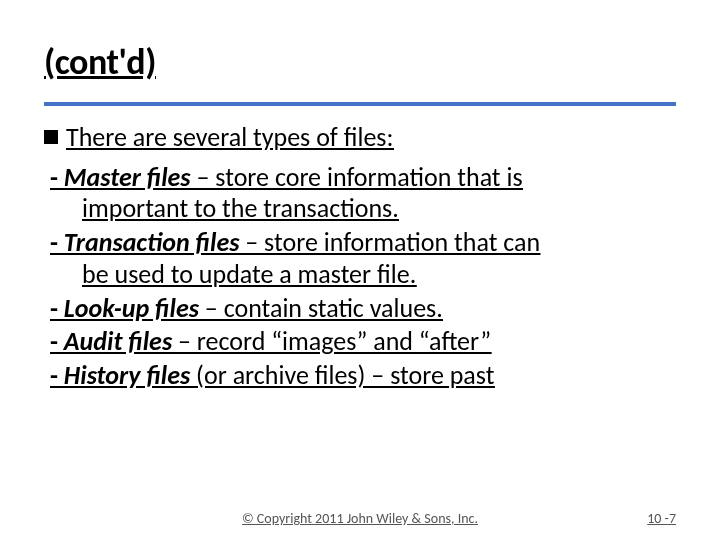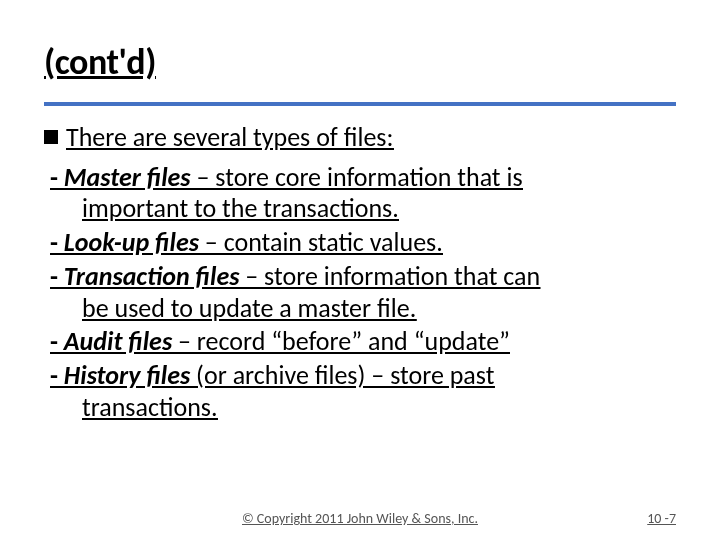--- a/index.html
+++ b/index.html
@@ -32,35 +32,34 @@
       <span class="bullet-sq"></span>
       <span>There are several types of files:</span>
     </div>
 
     <div class="item">
       <span class="dash">- </span><span class="term">Master files</span><span class="desc"> – store core information that is</span>
       <div class="cont">important to the transactions.</div>
     </div>
 
     <div class="item">
-      <span class="dash">- </span><span class="term">Look-up files</span><span class="desc"> – contain static values.</span>
-    </div>
-
-    <div class="item">
       <span class="dash">- </span><span class="term">Transaction files</span><span class="desc"> – store information that can</span>
       <div class="cont">be used to update a master file.</div>
     </div>
 
     <div class="item">
-      <span class="dash">- </span><span class="term">Audit files</span><span class="desc"> – record “before” and “update”</span>
+      <span class="dash">- </span><span class="term">Look-up files</span><span class="desc"> – contain static values.</span>
+    </div>
+
+    <div class="item">
+      <span class="dash">- </span><span class="term">Audit files</span><span class="desc"> – record “images” and “after”</span>
     </div>
 
     <div class="item">
       <span class="dash">- </span><span class="term">History files</span><span class="paren"> (or archive files)</span><span class="desc"> – store past</span>
-      <div class="cont">transactions.</div>
     </div>
   </div>
 
   <div class="footer">
     <span class="copyright">© Copyright 2011 John Wiley &amp; Sons, Inc.</span>
     <span class="pagenum">10 -7</span>
   </div>
 </div>
 
 </body></html>

